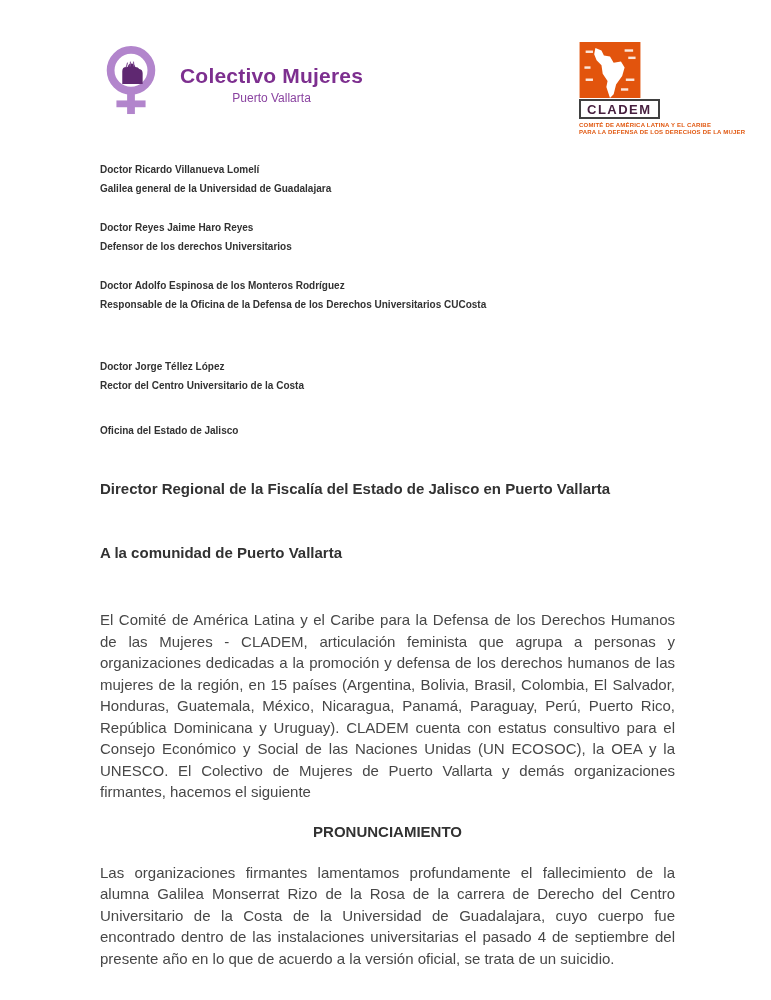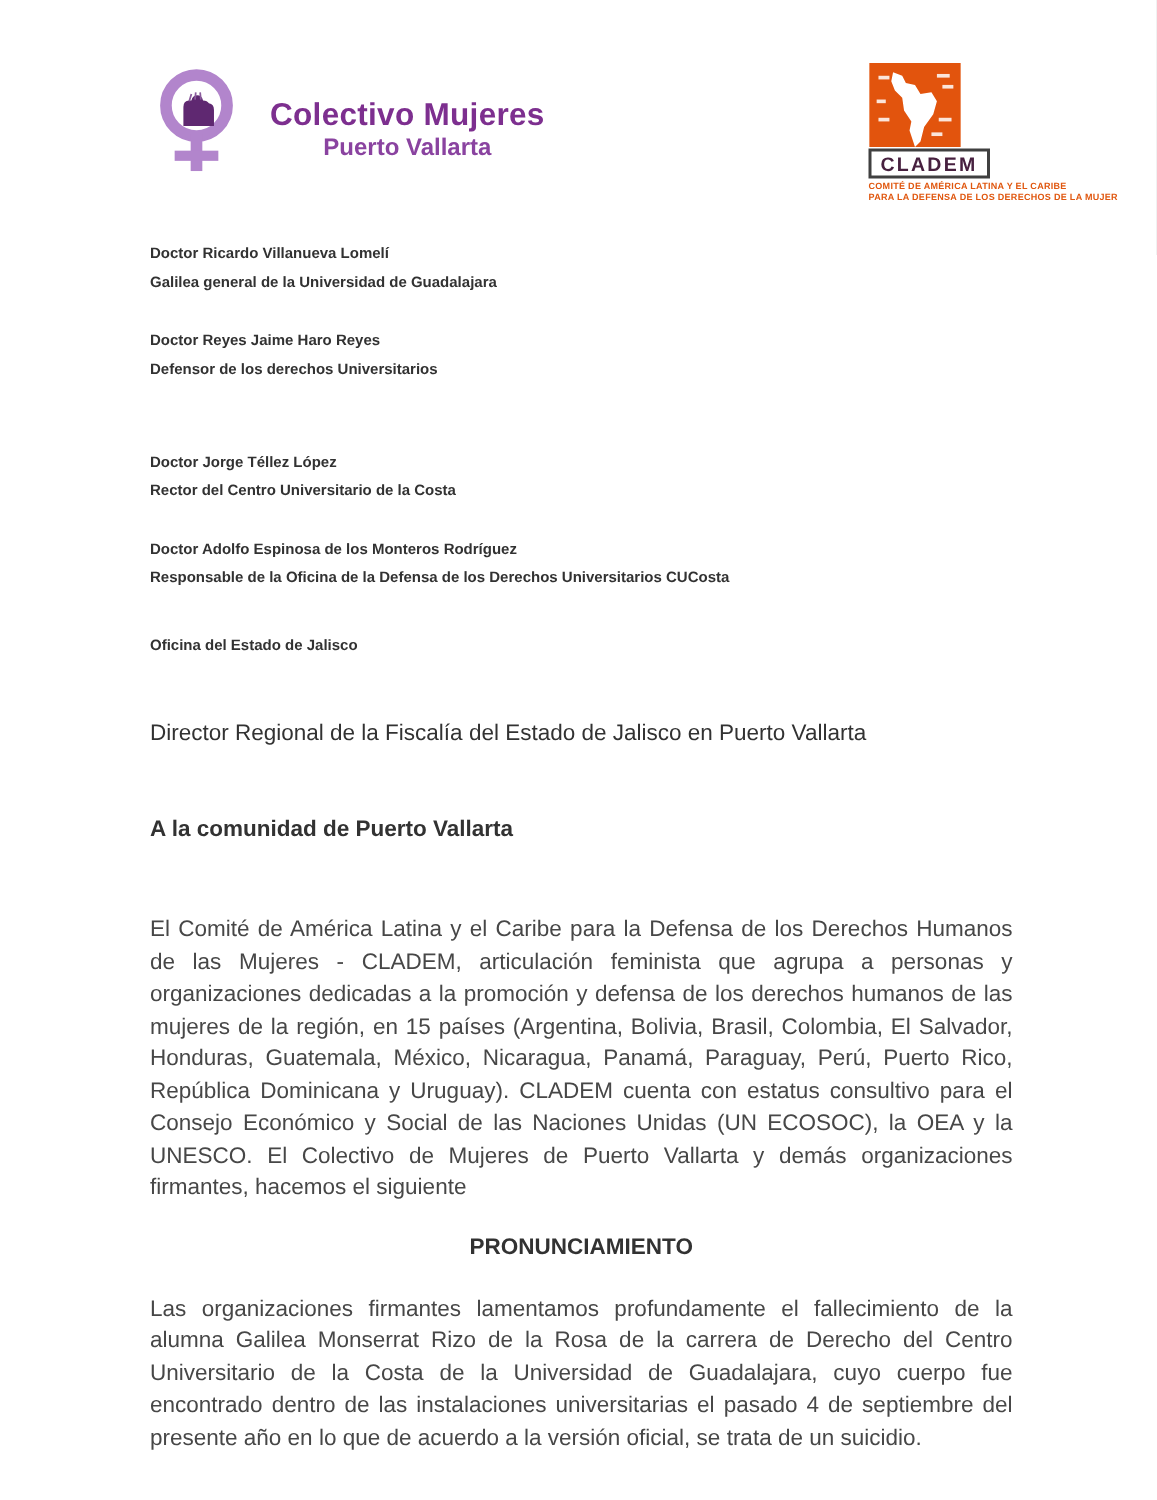--- a/index.html
+++ b/index.html
@@ -18,21 +18,21 @@
     justify-content:space-between;
     align-items:flex-start;
     padding:42px 52px 0 98px;
   }
   .logo-left{display:flex;align-items:center;gap:16px;}
   .logo-left-text{text-align:center;margin-top:4px;}
   .logo-title{
     font-size:21px;font-weight:700;color:#7d2f8f;letter-spacing:.2px;line-height:24px;
   }
   .logo-subtitle{
-    font-size:16px;font-weight:700;color:#8a43a0;line-height:20px;
+    font-size:12px;font-weight:400;color:#8a43a0;line-height:20px;
   }
   .logo-right{display:flex;flex-direction:column;align-items:flex-start;width:140px;}
   .cladem-square{width:62px;height:56px;display:block;}
   .cladem-name{
     display:inline-block;
     border:2px solid #404040;
     color:#47203f;
     background:#fff;
     font-weight:800;
     font-size:13px;
@@ -57,21 +57,21 @@
   .recipient{margin:0 0 20px 0;}
   .recipient.gap-lg{margin-top:43px;}
   .recipient-name, .recipient-title{
     font-size:10px;
     font-weight:700;
     color:#323232;
     line-height:19px;
   }
   .recipient-title.justify{text-align:justify;}
   .line-director{
-    font-size:15px;font-weight:400;color:#323232;line-height:19px;
+    font-size:15px;font-weight:700;color:#323232;line-height:19px;
     margin-top:39px;
   }
   .line-community{
     font-size:15px;font-weight:700;color:#323232;line-height:19px;
     margin-top:45px;
   }
   .para{
     font-size:15px;
     line-height:21.5px;
     color:#474747;
@@ -139,28 +139,28 @@
     <div class="recipient">
       <div class="recipient-name">Doctor Ricardo Villanueva Lomelí</div>
       <div class="recipient-title">Galilea general de la Universidad de Guadalajara</div>
     </div>
 
     <div class="recipient">
       <div class="recipient-name">Doctor Reyes Jaime Haro Reyes</div>
       <div class="recipient-title">Defensor de los derechos Universitarios</div>
     </div>
 
+    <div class="recipient">
+      <div class="recipient-name">Doctor Adolfo Espinosa de los Monteros Rodríguez</div>
+      <div class="recipient-title justify">Responsable de la Oficina de la Defensa de los Derechos Universitarios CUCosta</div>
+    </div>
+
     <div class="recipient gap-lg">
       <div class="recipient-name">Doctor Jorge Téllez López</div>
       <div class="recipient-title">Rector del Centro Universitario de la Costa</div>
-    </div>
-
-    <div class="recipient">
-      <div class="recipient-name">Doctor Adolfo Espinosa de los Monteros Rodríguez</div>
-      <div class="recipient-title justify">Responsable de la Oficina de la Defensa de los Derechos Universitarios CUCosta</div>
     </div>
 
     <div class="recipient" style="margin-top:26px;">
       <div class="recipient-title">Oficina del Estado de Jalisco</div>
     </div>
 
     <div class="line-director">Director Regional de la Fiscalía del Estado de Jalisco en Puerto Vallarta</div>
 
     <div class="line-community">A la comunidad de Puerto Vallarta</div>
 

